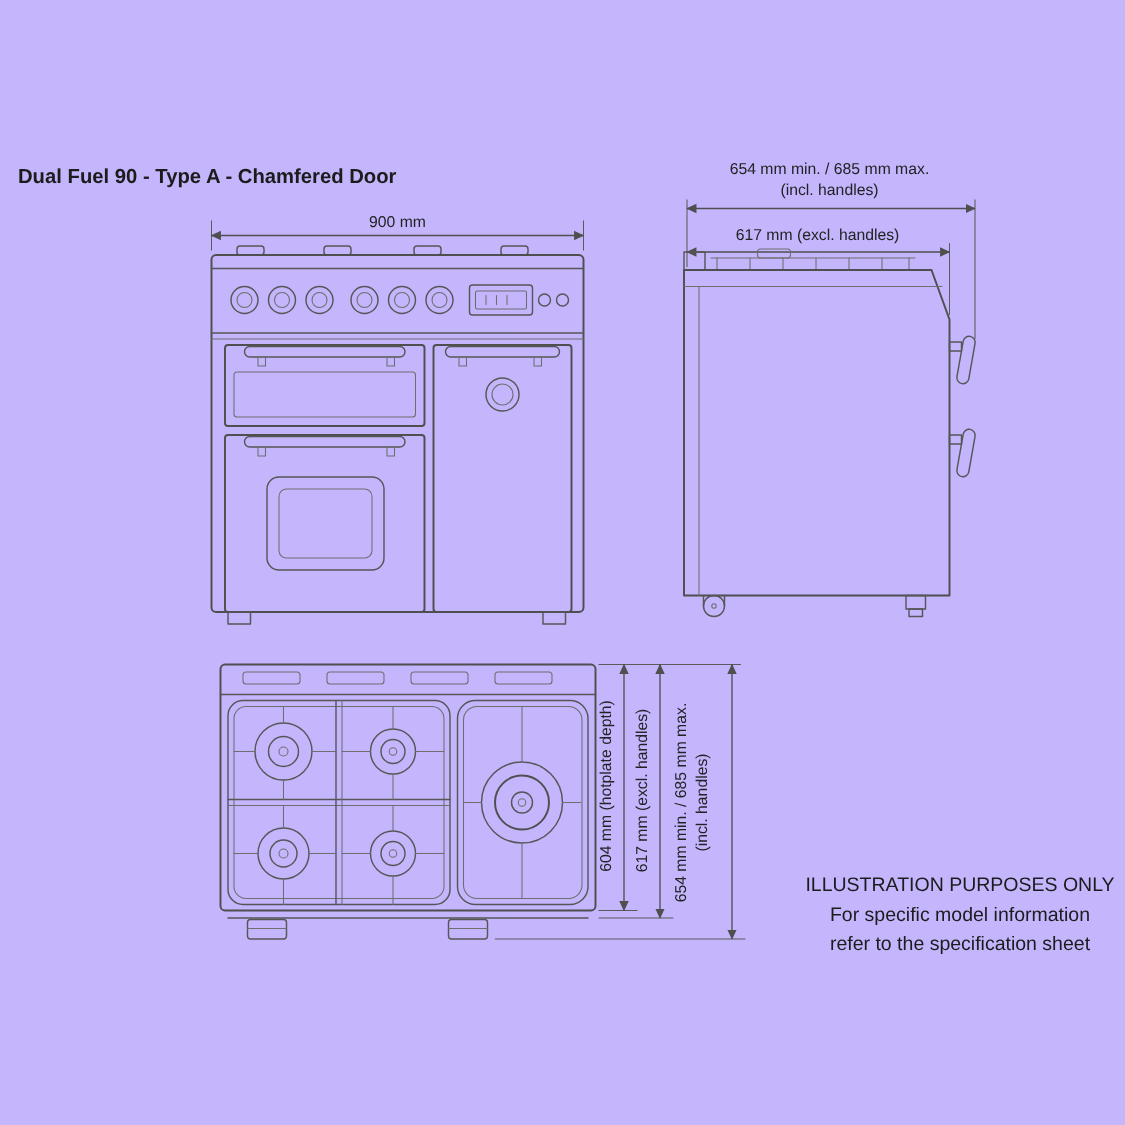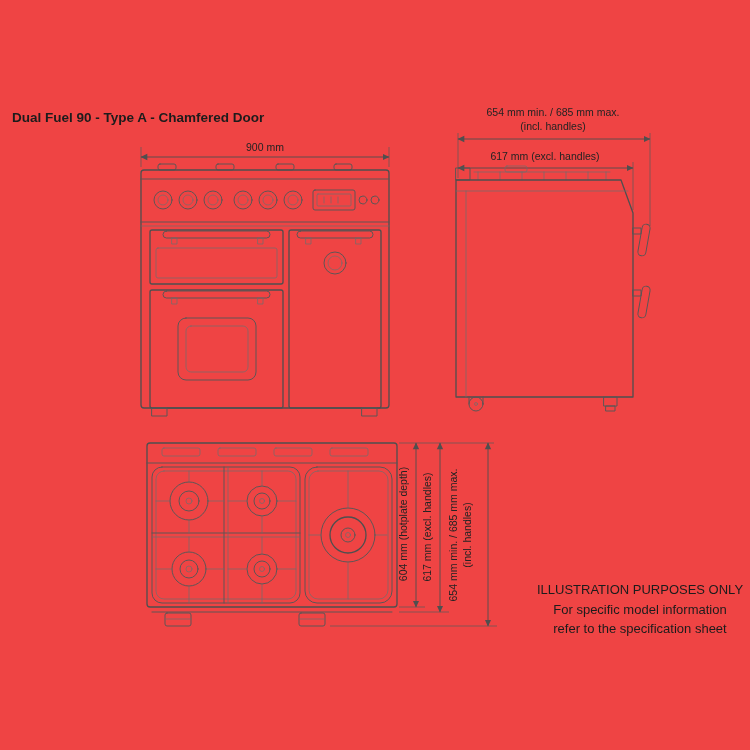--- a/index.html
+++ b/index.html
@@ -1,16 +1,16 @@
 <!DOCTYPE html>
 <html><head>
 <meta charset="utf-8">
 <style>
   html,body{margin:0;padding:0;background:#ffffff;}
-  .page{position:relative;width:750px;height:750px;background:#ef4444;overflow:hidden;
+  .page{position:relative;width:750px;height:750px;background:#c4b5fd;overflow:hidden;
         font-family:"Liberation Sans",sans-serif;}
   svg{display:block;}
   .outline{fill:none;stroke:#4f4f4f;stroke-width:1.3;stroke-linecap:round;stroke-linejoin:round;}
   .thin{fill:none;stroke:#565656;stroke-width:0.95;stroke-linecap:round;stroke-linejoin:round;}
   .light{fill:none;stroke:#6e6e6e;stroke-width:0.7;stroke-linecap:round;stroke-linejoin:round;}
   .dim{fill:none;stroke:#4f4f4f;stroke-width:0.9;}
   .ext{fill:none;stroke:#5a5a5a;stroke-width:0.7;}
   text{fill:#1c1c1c;}
   .title-text{font-size:13.5px;font-weight:bold;}
   .dim-text{font-size:10.5px;fill:#232323;}

